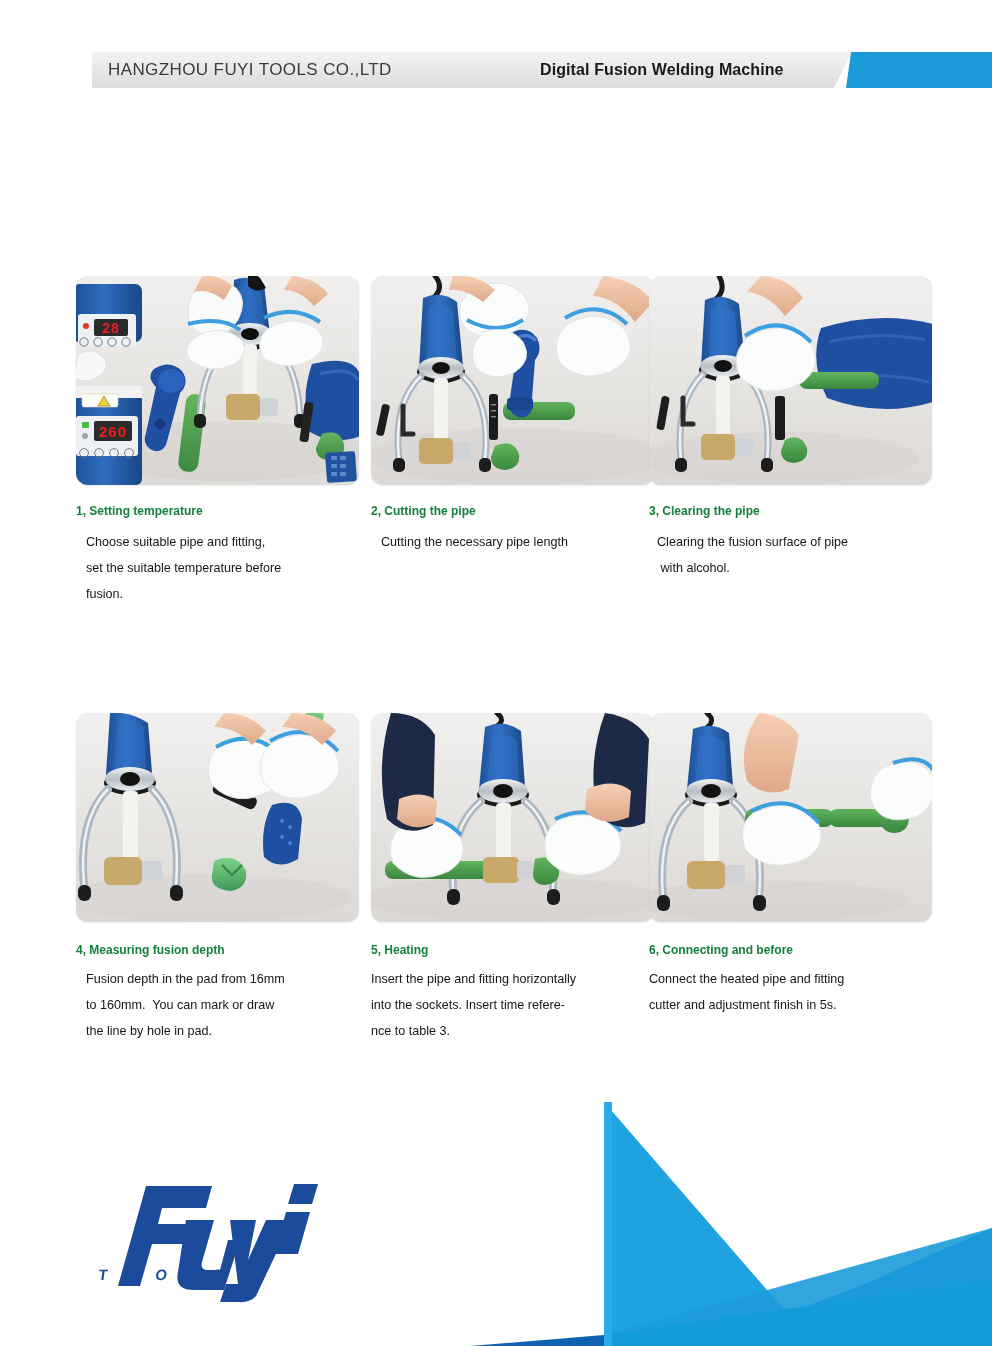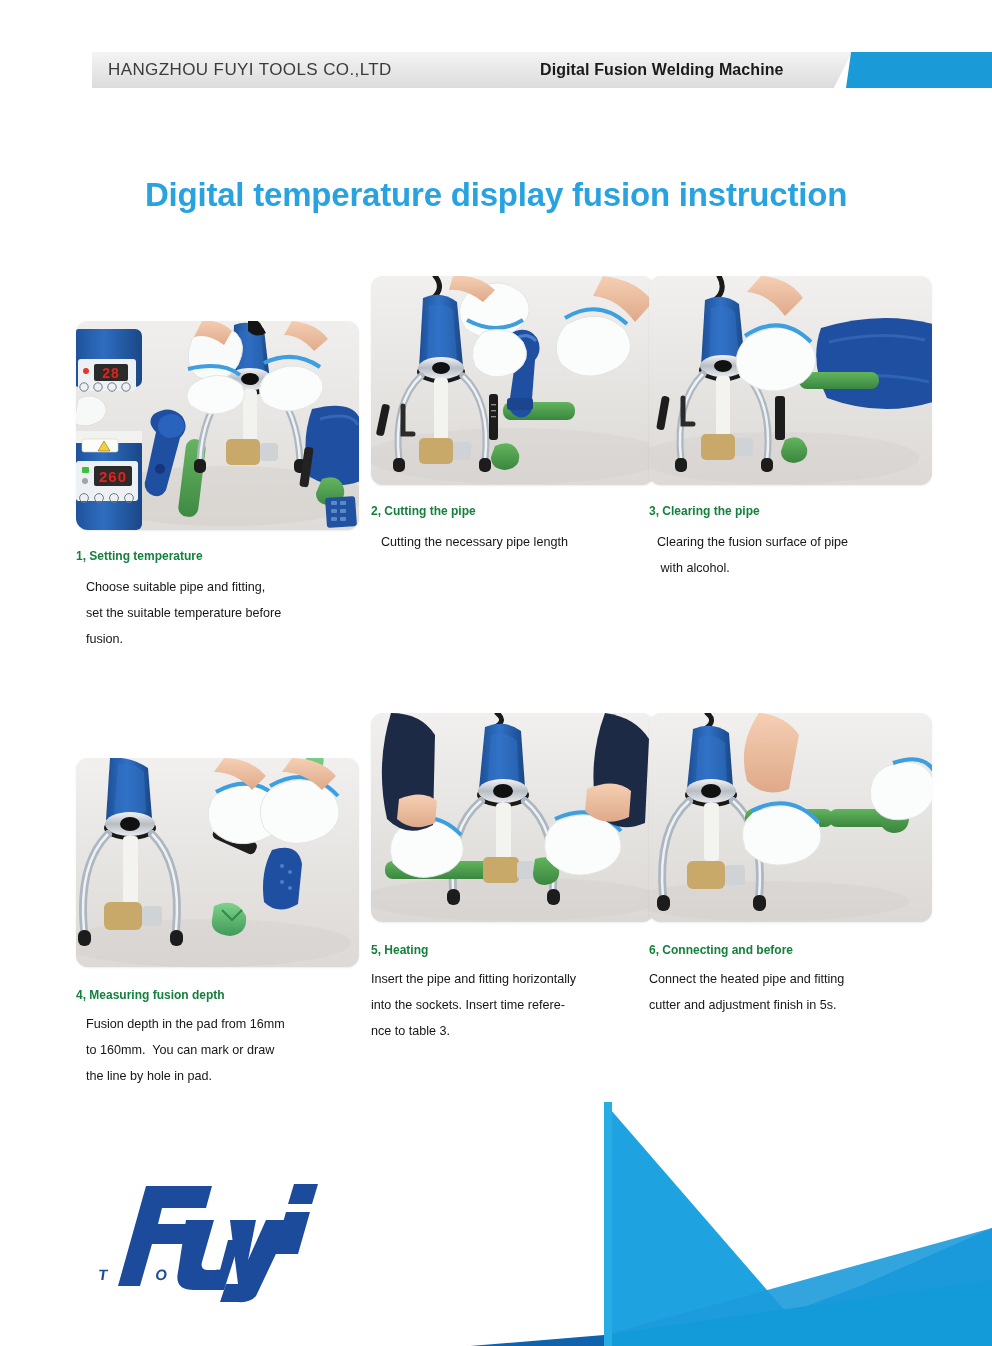--- a/index.html
+++ b/index.html
@@ -41,21 +41,21 @@
     font-size: 33px; font-weight: bold; color: #29a3e0; letter-spacing: -.2px;
   }
 
   
   .steps-row { position: absolute; left: 0; width: 992px; }
   .row-1 { top: 276px; }
   .row-2 { top: 713px; }
   .step {
     position: absolute; width: 283px;
   }
-  .col-1 { left: 76px; margin-top: 45px; }
+  .col-1 { left: 76px; }
   .col-2 { left: 371px; }
   .col-3 { left: 649px; }
 
   .photo {
     width: 283px; height: 209px; border-radius: 12px; overflow: hidden;
     background: #eceae8; position: relative;
     box-shadow: 0 1px 2px rgba(0,0,0,.08);
   }
   .photo svg { display: block; width: 283px; height: 209px; }
 
@@ -90,21 +90,20 @@
 
 <div class="page">
 
   <div class="header">
     <div class="header-bg"></div>
     <div class="header-accent"></div>
     <div class="company-name">HANGZHOU FUYI TOOLS CO.,LTD</div>
     <div class="product-name">Digital Fusion Welding Machine</div>
   </div>
 
-  <div class="main-title">Digital temperature display fusion instruction</div>
 
   <div class="steps-row row-1">
 
     <div class="step col-1">
       <div class="photo">
         <svg viewBox="0 0 283 209" xmlns="http://www.w3.org/2000/svg">
           <defs>
             <linearGradient id="bgA" x1="0" y1="0" x2="0" y2="1">
               <stop offset="0" stop-color="#f0efed"></stop>
                 <stop offset="1" stop-color="#dedbd8"></stop>

